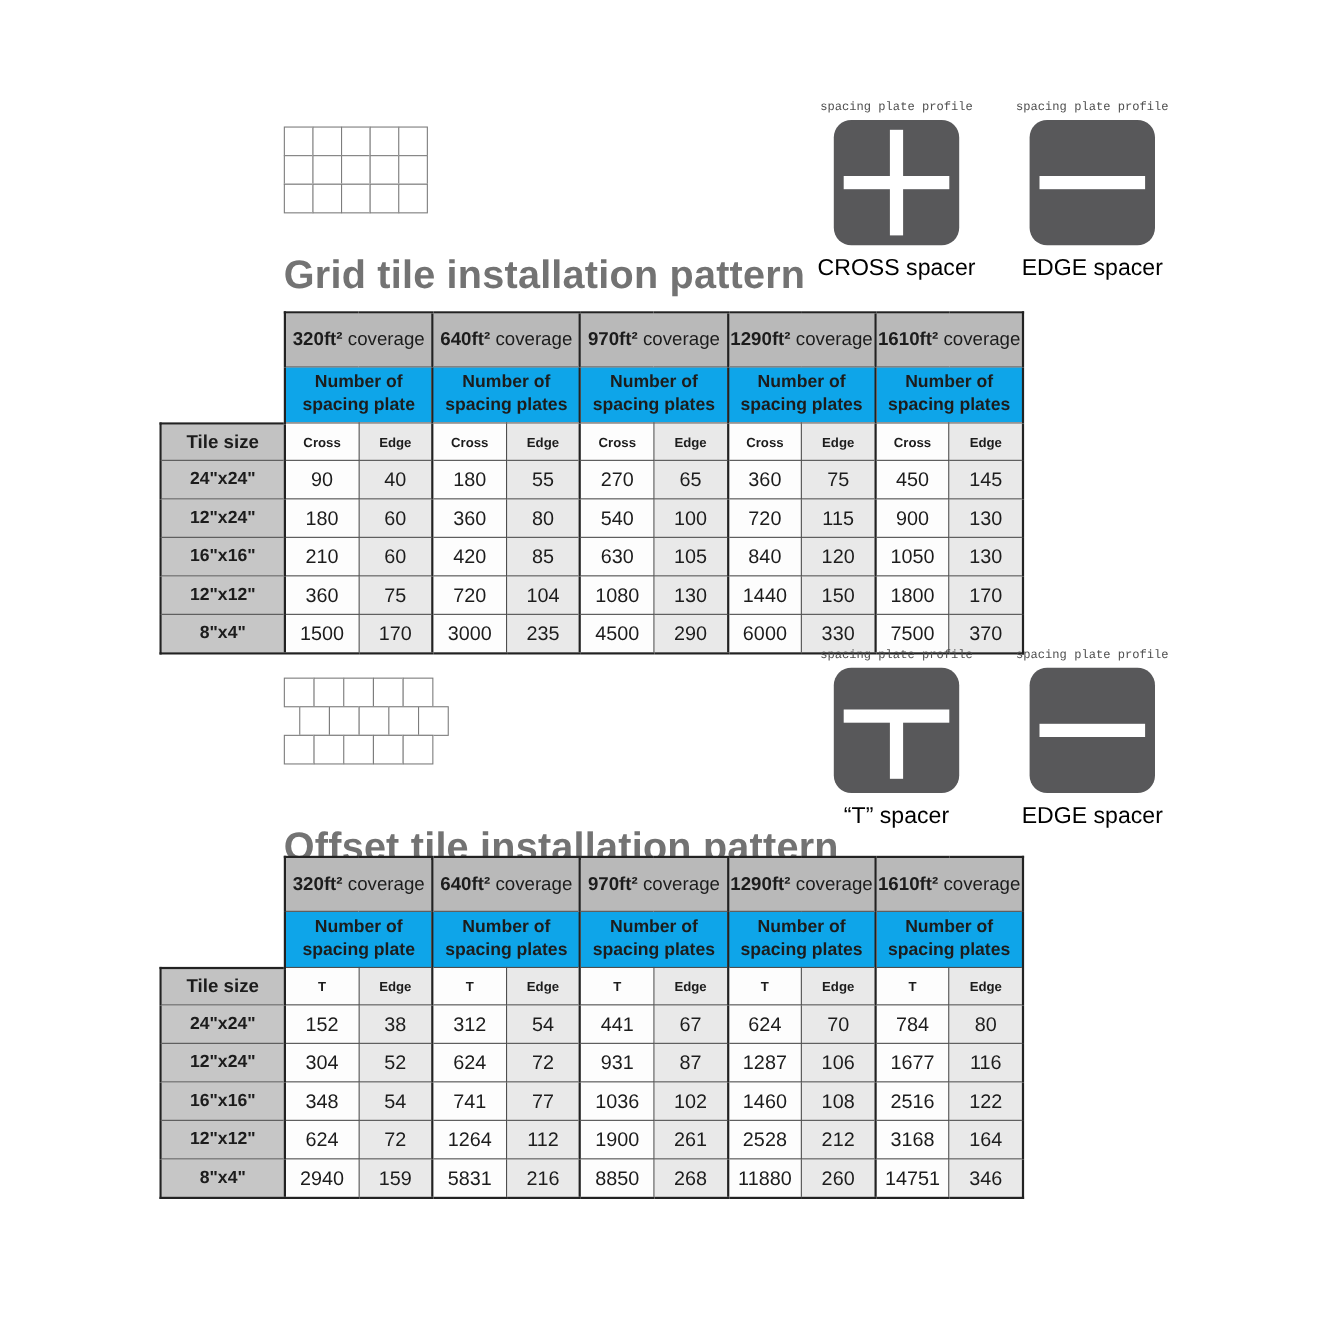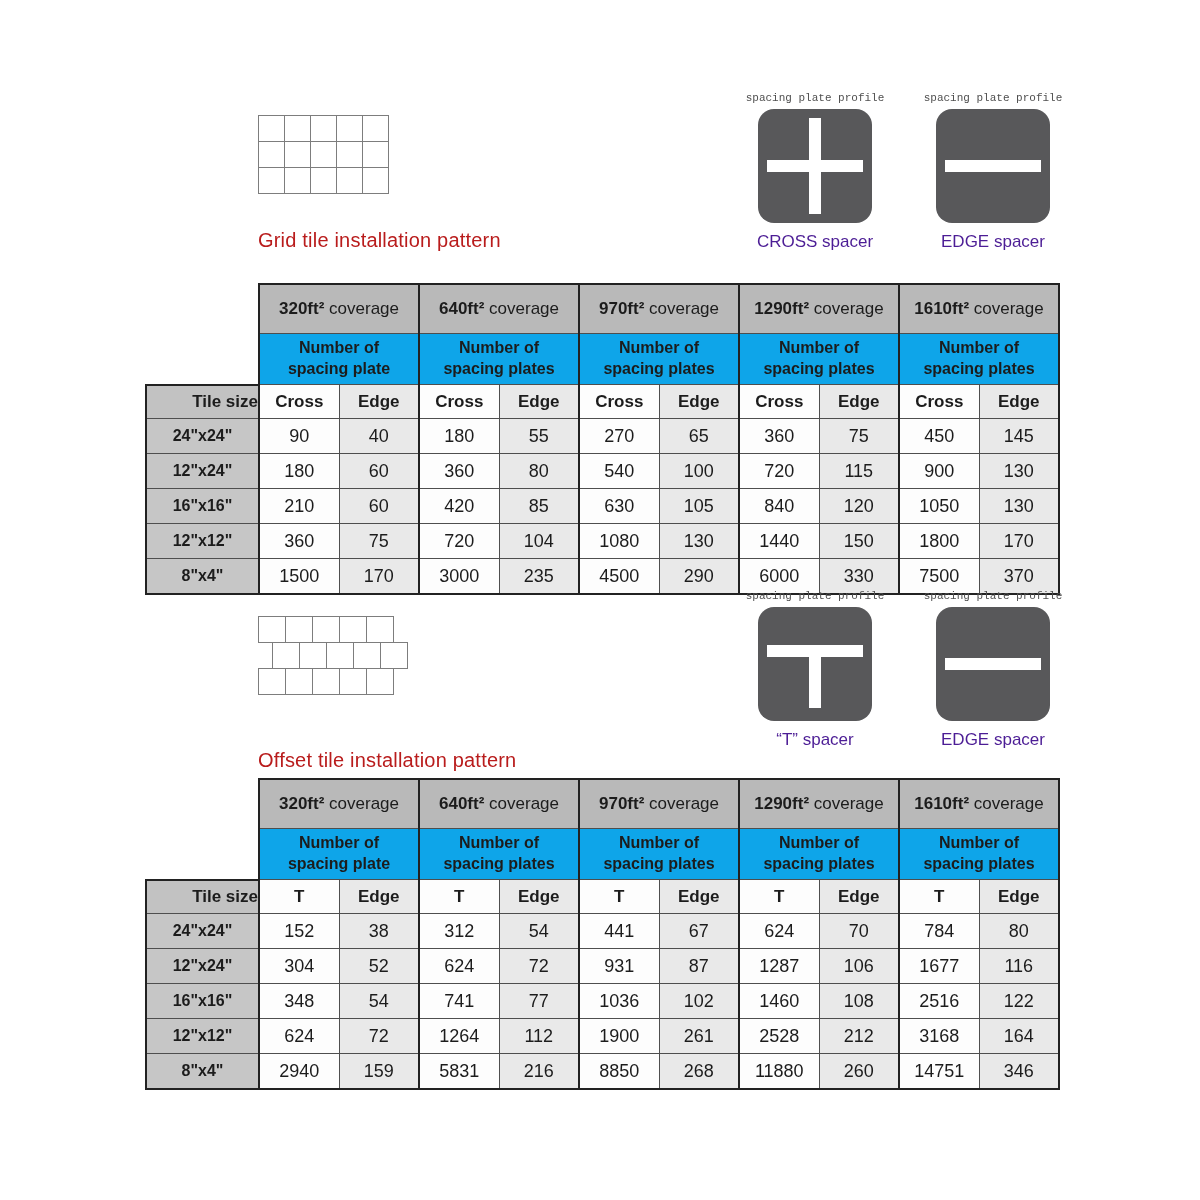--- a/index.html
+++ b/index.html
@@ -4,58 +4,58 @@
 <style>
   html,body { margin:0; padding:0; }
   body {
     width:1200px; height:1200px; background:#ffffff; position:relative;
     font-family:"Liberation Sans", sans-serif; color:#1c1c1c;
     overflow:hidden;
   }
   .abs { position:absolute; }
 
   
-  .section-title { font-size:20px; font-weight:normal; letter-spacing:0.2px; color:#b91c1c; }
+  .section-title { font-size:36px; font-weight:bold; letter-spacing:0.2px; color:#737373; }
 
   
   .pattern { position:absolute; }
   .p-row { display:flex; }
   .p-row + .p-row { margin-top:-1px; }
   .p-cell { border:1px solid #7d7d7d; background:#fff; box-sizing:border-box; }
   .p-cell + .p-cell { margin-left:-1px; }
   .pattern-grid .p-cell { width:27px; height:27px; }
   .pattern-offset .p-cell { width:28px; height:27px; }
   .pattern-offset .p-row.shifted { margin-left:14px; }
 
   
   .spacer { position:absolute; width:150px; text-align:center; }
   .profile-label { font-size:11px; color:#4f4f4f; margin-bottom:5px;font-family:Liberation Mono, monospace; }
   .spacer-box { position:relative; width:114px; height:114px; margin:0 auto; background:#58585a; border-radius:16px; }
   .bar-h { position:absolute; left:9px; right:9px; height:12px; background:#fff; }
   .bar-h.center { top:51px; }
   .bar-h.tpos { top:38px; }
   .bar-v { position:absolute; top:9px; bottom:9px; left:51px; width:12px; background:#fff; }
   .t-stem { position:absolute; left:51px; top:44px; height:57px; width:12px; background:#fff; }
-  .spacer-name { font-size:17px; margin-top:9px; color:#4c1d95;text-align:center; }
+  .spacer-name { font-size:21px; margin-top:9px; color:#000000;text-align:center; }
 
   
-  table.spec { border-collapse:collapse; table-layout:fixed; width:915px; }
+  table.spec { border-collapse:collapse; table-layout:fixed; width:786px; }
   .spec th, .spec td {
     border:1px solid #4e4e4e; text-align:center; vertical-align:middle;
     padding:0; overflow:hidden;
   }
   .spec .corner { border:none; background:#ffffff; }
   .spec .cov { background:#b9b9b9; height:48px; font-size:17px; font-weight:normal; border-top:2px solid #222; }
   .spec .cov b { font-weight:bold; }
   .spec .numcell { background:#0ea5e9; height:50px; font-size:16px; font-weight:bold; white-space:pre-line; line-height:1.3; }
-  .spec .colhead { height:33px; font-size:17px; font-weight:bold; }
+  .spec .colhead { height:33px; font-size:12px; font-weight:bold; }
   .spec tbody td { height:34px; font-size:18px; }
   .cross-bg { background:#fdfdfd; }
   .edge-bg { background:#e9e9e9; }
-  .spec .tile-head { background:#c2c2c2; font-weight:bold; font-size:17px; border-top:2px solid #222; border-left:2px solid #222;text-align:right; }
+  .spec .tile-head { background:#c2c2c2; font-weight:bold; font-size:17px; border-top:2px solid #222; border-left:2px solid #222; }
   .spec .tile-cell { background:#c6c6c6; font-weight:bold; font-size:16px; border-left:2px solid #222; }
   .spec .gstart { border-left:2px solid #222; }
   .spec tr > *:last-child { border-right:2px solid #222; }
   .spec tbody tr:last-child td { border-bottom:2px solid #222; }
 </style>
 </head>
 <body>
 
 <div class="pattern pattern-grid" style="left:258px; top:115px;">
     <div class="p-row">

